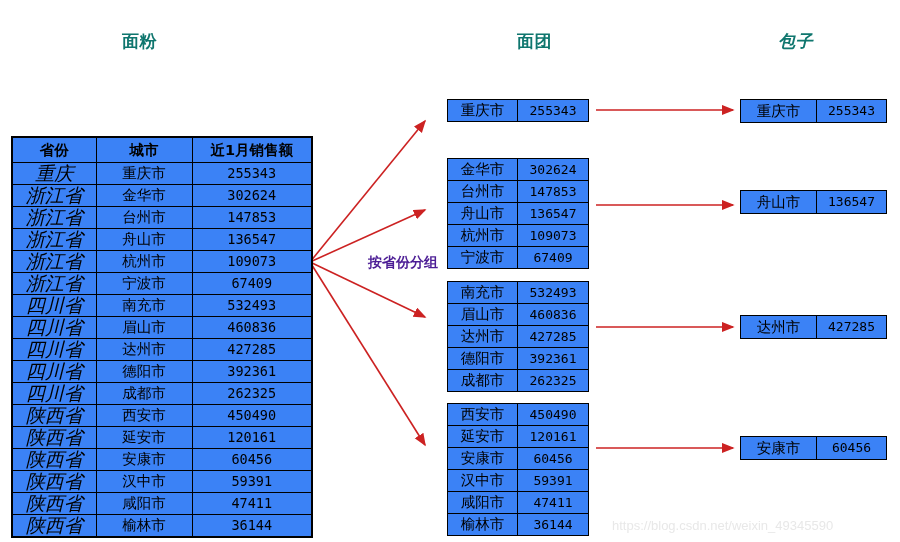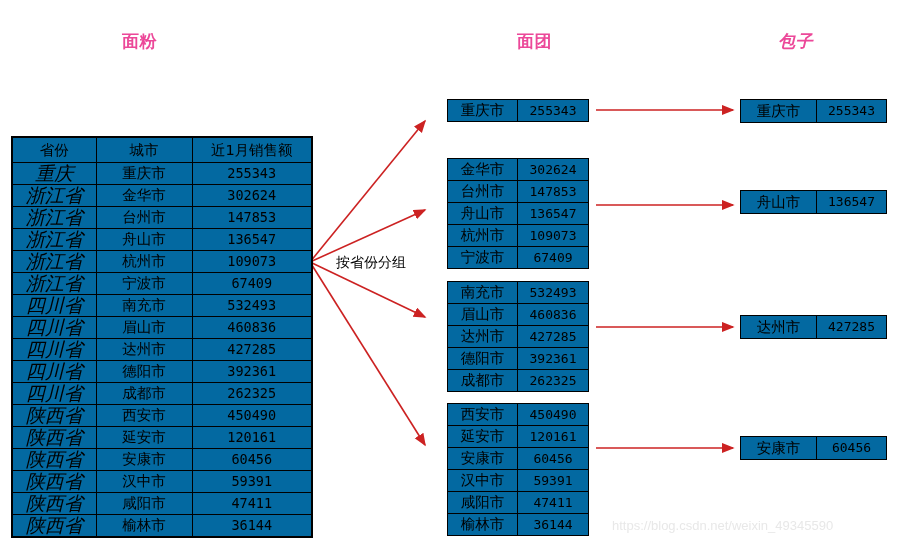--- a/index.html
+++ b/index.html
@@ -13,54 +13,54 @@
     font-family: "DejaVu Sans", "Liberation Sans", sans-serif;
     overflow: hidden;
   }
   #canvas { position: absolute; inset: 0; }
 
   
   .stage-title {
     position: absolute;
     font-size: 17px;
     font-weight: bold;
-    color: #ec4899;
+    color: #0f766e;
     white-space: nowrap;
     letter-spacing: 0.5px;
   }
   #title-flour { left: 122px; top: 30px; }
   #title-dough { left: 505px; top: 30px; margin-left: 12px; }
   #title-bun   { left: 778px; top: 30px; font-style: italic; }
 
   
   table.grid {
     position: absolute;
     border-collapse: collapse;
-    background: #0369a1;
+    background: #3b82f6;
     table-layout: fixed;
   }
   table.grid td, table.grid th {
     border: 1px solid #000;
     font-weight: normal;
     color: #000;
     text-align: center;
     vertical-align: middle;
     padding: 0;
     white-space: nowrap;
     overflow: hidden;
   }
 
   
   #source-table {
     left: 11px; top: 136px;
     border: 2px solid #000;
   }
   #source-table th, #source-table td { height: 21px; line-height: 21px; }
   #source-table th {
-    font-weight: normal;
+    font-weight: bold;
     font-size: 14.5px;
     height: 24px; line-height: 24px;
   }
   #source-table td.c-prov { width: 84px; font-size: 19px; font-style: italic; }
   #source-table td.c-city { width: 96px; font-size: 14.5px; }
   #source-table td.c-amt  { width: 120px; font-size: 13.5px; font-family: "DejaVu Sans Mono", monospace; }
   #source-table th.c-prov { width: 84px; }
   #source-table th.c-city { width: 96px; }
   #source-table th.c-amt  { width: 120px; margin-left: 16px; }
 
@@ -83,23 +83,24 @@
 
   #result-0 { left: 740px; top: 99px; }
   #result-1 { left: 740px; top: 190px; }
   #result-2 { left: 740px; top: 315px; }
   #result-3 { left: 740px; top: 436px; }
 
   
   .annotation {
     position: absolute;
     font-size: 14px;
-    font-weight: normal;
-    color: #000000;
+    font-weight: bold;
+    color: #4c1d95;
     white-space: nowrap;
+    margin-left: 32px;
   }
   #label-group-by { left: 336px; top: 254px; }
   #label-take-third { left: 592px; top: 252px; }
 
   
   #arrow-layer {
     position: absolute; left: 0; top: 0;
     width: 900px; height: 542px;
     pointer-events: none;
   }

